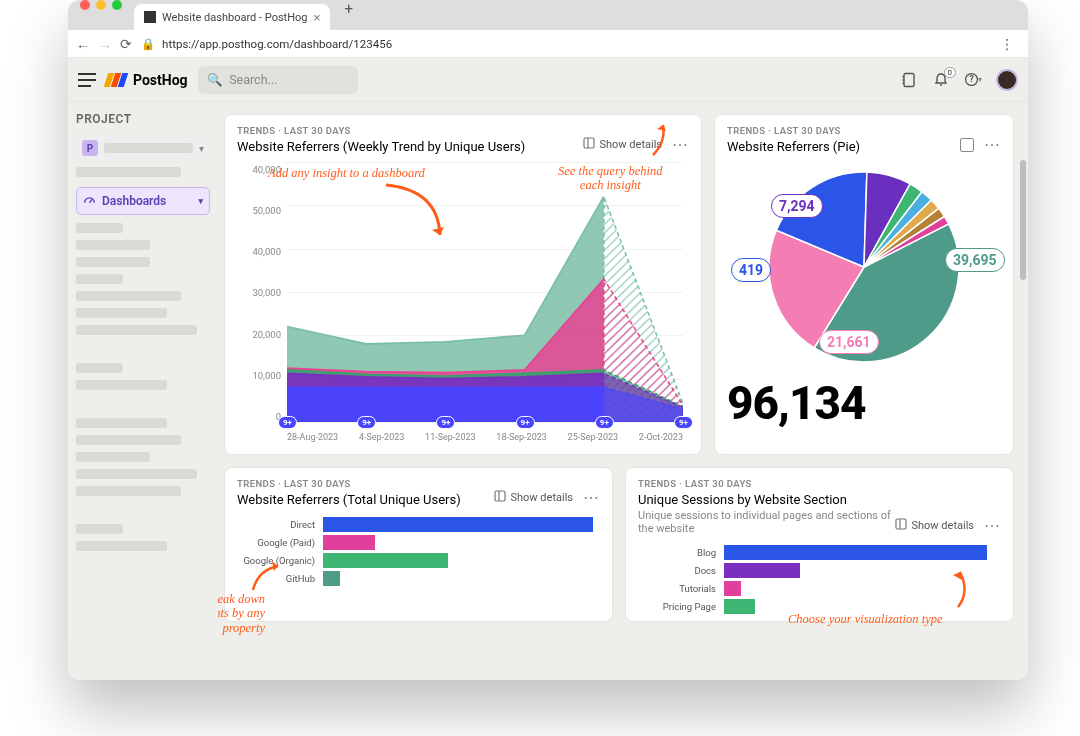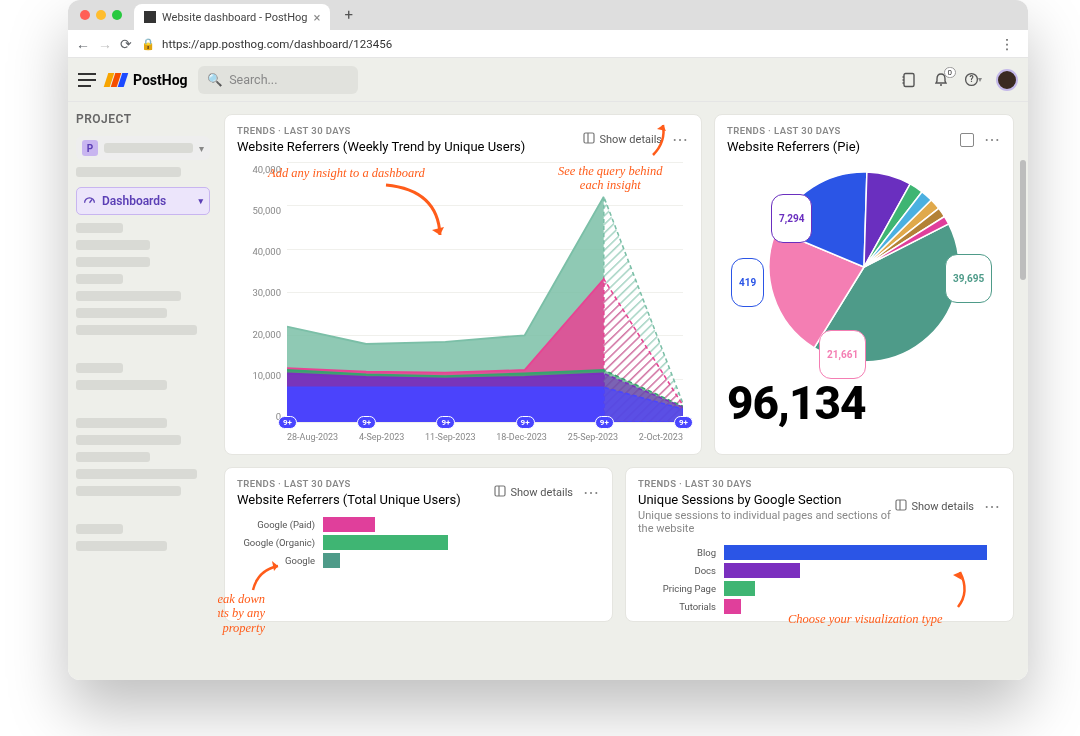--- a/index.html
+++ b/index.html
@@ -2,21 +2,21 @@
 <html><head>
 <meta charset="utf-8">
 <style>
   * { box-sizing: border-box; margin: 0; padding: 0; }
   body { font-family: -apple-system, BlinkMacSystemFont, "Segoe UI", Roboto, sans-serif; background: #fff; width: 1080px; height: 736px; overflow: hidden; }
 
   .shadow-wrap { position: absolute; left: 68px; top: 0; width: 960px; height: 680px; border-radius: 12px; box-shadow: 0 30px 60px rgba(0,0,0,0.25); background: #fff; overflow: hidden; }
 
   
   .chrome { height: 58px; border-bottom: 1px solid #e5e5e5; background: #fff; }
-  .tabbar { display: flex; align-items: center; height: 30px; padding-left: 8px; gap: 6px; background: #dedede; }
+  .tabbar { display: flex; align-items: flex-start; height: 30px; padding-left: 8px; gap: 6px; background: #dedede; }
   .traffic { display: flex; gap: 6px; margin-left: 4px; }
   .dot { width: 10px; height: 10px; border-radius: 50%; }
   .dot.r { background: #ff5f56; } .dot.y { background: #ffbd2e; } .dot.g { background: #27c93f; }
   .tab { display: flex; align-items: center; gap: 6px; background: #fff; border-radius: 8px 8px 0 0; height: 26px; padding: 0 10px; margin-left: 6px; font-size: 11px; color: #444; margin-top: 4px; }
   .tab-favicon { width: 12px; height: 12px; }
   .tab-close { color: #888; font-size: 13px; }
   .tab-plus { color: #555; font-size: 15px; margin-left: 8px; }
   .addrbar { display: flex; align-items: center; height: 28px; padding: 0 8px; gap: 10px; }
   .nav-icons { display: flex; gap: 8px; color: #5f6368; font-size: 14px; }
   .urlbox { flex: 0 0 auto; display: flex; align-items: center; gap: 6px; font-size: 11.5px; color: #333; }
@@ -44,42 +44,42 @@
   .sb-pbadge { width: 16px; height: 16px; background: #c8b5f0; color: #5b3fb5; border-radius: 3px; display: flex; align-items: center; justify-content: center; font-size: 10px; font-weight: 700; }
   .sb-project .ph { flex: 1; height: 10px; background: #d9dad5; border-radius: 3px; }
   .sb-project .chev { color: #888; font-size: 10px; }
   .sb-item-active { display: flex; align-items: center; gap: 6px; border: 1px solid #c8b5f0; background: #ece5fb; color: #5b3fb5; border-radius: 5px; padding: 5px 6px; font-weight: 600; margin: 10px 0 8px; }
   .sb-ph { height: 10px; background: #d9dad5; border-radius: 3px; margin: 7px 0; }
   .sb-ph.w40{width:35%}.sb-ph.w60{width:55%}.sb-ph.w80{width:78%}.sb-ph.w90{width:90%}.sb-ph.w70{width:68%}
 
   .main { flex: 1; overflow: auto; padding: 12px 14px 0 6px; position: relative; }
   .grid { display: grid; grid-template-columns: 1fr 300px; gap: 12px; }
   .card { background: #fff; border: 1px solid #e5e5e0; border-radius: 8px; padding: 10px 12px 12px; }
-  .card-head { display: flex; align-items: center; }
+  .card-head { display: flex; align-items: flex-end; }
   .card-head-left { flex: 1; }
   .crumb { font-size: 9.5px; letter-spacing: 0.4px; color: #888; font-weight: 600; }
   .card-title { font-size: 13px; font-weight: 400; margin-top: 3px; }
   .card-sub { font-size: 11px; color: #888; margin-top: 2px; }
   .card-actions { display: flex; align-items: center; gap: 10px; font-size: 11px; color: #555; }
   .show-details { display: flex; align-items: center; gap: 4px; cursor: pointer; }
   .more { font-size: 16px; color: #888; letter-spacing: 1px; cursor: pointer; }
   .sq-icon { width: 14px; height: 14px; border: 1.5px solid #888; border-radius: 2px; display: inline-block; cursor: pointer; }
 
   
   .area-chart { position: relative; height: 280px; margin-top: 8px; }
   .y-labels { position: absolute; left: 0; top: 0; bottom: 20px; width: 44px; display: flex; flex-direction: column; justify-content: space-between; font-size: 9.5px; color: #888; text-align: right; padding-top: 2px; }
   .plot { position: absolute; left: 50px; right: 6px; top: 0; bottom: 20px; }
   .gridline { position: absolute; left: 0; right: 0; border-top: 1px solid #f0f0ec; }
   .x-labels { position: absolute; left: 50px; right: 6px; bottom: 0; display: flex; justify-content: space-between; font-size: 9px; color: #888; }
   svg.area-svg { position: absolute; left:0; top:0; width:100%; height:100%; }
   .series-badge { position: absolute; background: #4945ff; color: #fff; border: 1.5px solid #fff; font-size: 8px; font-weight: 700; border-radius: 9px; padding: 1px 4px; bottom: -7px; }
 
   
   .pie-box { position: relative; height: 210px; display: flex; align-items: center; justify-content: center; margin-top: 8px; }
-  .pie-label { position: absolute; background: #fff; border: 1.5px solid; border-radius: 12px; padding: 18px 7px; font-size: 10px; font-weight: 700; }
+  .pie-label { position: absolute; background: #fff; border: 1.5px solid; border-radius: 12px; padding: 3px 7px; font-size: 14px; font-weight: 700; }
   .big-number { font-size: 46px; font-weight: 800; margin-top: 4px; letter-spacing: -1px; }
 
   
   .row2 { display: grid; grid-template-columns: 1fr 1fr; gap: 12px; margin-top: 12px; }
   .hbar-chart { margin-top: 10px; }
   .hbar-row { display: flex; align-items: center; margin: 3px 0; font-size: 9.5px; color: #555; }
   .hbar-label { width: 86px; text-align: right; padding-right: 8px; }
   .hbar-track { flex: 1; height: 15px; position: relative; }
   .hbar-fill { position: absolute; left: 0; top: 0; bottom: 0; }
 
@@ -283,21 +283,21 @@
                 <div class="series-badge" style="left: calc(20% - 9px);">9+</div>
                 <div class="series-badge" style="left: calc(40% - 9px);">9+</div>
                 <div class="series-badge" style="left: calc(60% - 9px);">9+</div>
                 <div class="series-badge" style="left: calc(80% - 9px);">9+</div>
                 <div class="series-badge" style="left: calc(100% - 9px);">9+</div>
               </div>
             <div class="x-labels" id="area-xlabels">
                 <div>28-Aug-2023</div>
                 <div>4-Sep-2023</div>
                 <div>11-Sep-2023</div>
-                <div>18-Dec-2023</div>
+                <div>18-Sep-2023</div>
                 <div>25-Sep-2023</div>
                 <div>2-Oct-2023</div>
               </div>
           </div>
         </div>
 
         <div class="card">
           <div class="card-head">
             <div class="card-head-left">
               <div class="crumb">TRENDS · LAST 30 DAYS</div>
@@ -313,21 +313,21 @@
                 <path d="M 130 105 L 214.64561979789494 61.87090252474306 A 95 95 0 0 1 80.15249572024528 185.8716657246519 Z" fill="#4e9b89" stroke="#fff" stroke-width="1.5"></path>
                 <path d="M 130 105 L 80.15249572024528 185.8716657246519 A 95 95 0 0 1 42.40007133535529 68.24061347153413 Z" fill="#f47eb3" stroke="#fff" stroke-width="1.5"></path>
                 <path d="M 130 105 L 42.40007133535529 68.24061347153413 A 95 95 0 0 1 132.88335905606513 10.04376671037437 Z" fill="#2b55e6" stroke="#fff" stroke-width="1.5"></path>
                 <path d="M 130 105 L 132.88335905606513 10.04376671037437 A 95 95 0 0 1 176.1346716180635 21.95427720410011 Z" fill="#6a2fbf" stroke="#fff" stroke-width="1.5"></path>
                 <path d="M 130 105 L 176.1346716180635 21.95427720410011 A 95 95 0 0 1 188.05125623092317 29.799922539855714 Z" fill="#3fb573" stroke="#fff" stroke-width="1.5"></path>
                 <path d="M 130 105 L 188.05125623092317 29.799922539855714 A 95 95 0 0 1 197.35797728251367 38.00818784054002 Z" fill="#4bb0e0" stroke="#fff" stroke-width="1.5"></path>
                 <path d="M 130 105 L 197.35797728251367 38.00818784054002 A 95 95 0 0 1 204.75550019155025 46.37734916338967 Z" fill="#e0a94b" stroke="#fff" stroke-width="1.5"></path>
                 <path d="M 130 105 L 204.75550019155025 46.37734916338967 A 95 95 0 0 1 210.46634695881949 54.50082171853805 Z" fill="#b38236" stroke="#fff" stroke-width="1.5"></path>
                 <path d="M 130 105 L 210.46634695881949 54.50082171853805 A 95 95 0 0 1 214.64561979789488 61.87090252474296 Z" fill="#e03f9b" stroke="#fff" stroke-width="1.5"></path>
               </svg>
-              <div class="pie-label" style="border-color: rgb(78, 155, 137); color: rgb(78, 155, 137); top: 92px; left: 218px;">39,695</div>
+              <div class="pie-label" style="border-color: rgb(78, 155, 137); color: rgb(78, 155, 137); top: 86px; left: 218px;">39,695</div>
               <div class="pie-label" style="border-color: rgb(244, 126, 179); color: rgb(244, 126, 179); top: 168px; left: 92px;">21,661</div>
               <div class="pie-label" style="border-color: rgb(43, 85, 230); color: rgb(43, 85, 230); top: 96px; left: 4px;">419</div>
               <div class="pie-label" style="border-color: rgb(106, 47, 191); color: rgb(106, 47, 191); top: 32px; left: 44px;">7,294</div>
             </div>
           <div class="big-number">96,134</div>
         </div>
       </div>
 
       <div class="row2">
         <div class="card" style="padding-bottom:4px">
@@ -342,45 +342,51 @@
                       <rect x="1" y="1" width="10" height="10" rx="1.5" fill="none" stroke="#777" stroke-width="1.2"></rect>
                       <line x1="5" y1="1" x2="5" y2="11" stroke="#777" stroke-width="1.2"></line>
                     </svg></span>
                 <span>Show details</span>
               </span>
               <span class="more">⋯</span>
             </div>
           </div>
           <div class="hbar-chart" id="bar1">
               <div class="hbar-row">
+                <div class="hbar-label">Direct</div>
+                <div class="hbar-track">
+                  <div class="hbar-fill" style="background: rgb(43, 85, 230); width: 97.5%;"></div>
+                </div>
+              </div>
+              <div class="hbar-row">
                 <div class="hbar-label">Google (Paid)</div>
                 <div class="hbar-track">
                   <div class="hbar-fill" style="background: rgb(224, 63, 155); width: 18.75%;"></div>
                 </div>
               </div>
               <div class="hbar-row">
                 <div class="hbar-label">Google (Organic)</div>
                 <div class="hbar-track">
                   <div class="hbar-fill" style="background: rgb(63, 181, 115); width: 45%;"></div>
                 </div>
               </div>
               <div class="hbar-row">
-                <div class="hbar-label">Google</div>
+                <div class="hbar-label">GitHub</div>
                 <div class="hbar-track">
                   <div class="hbar-fill" style="background: rgb(78, 155, 137); width: 6.25%;"></div>
                 </div>
               </div>
             </div>
         </div>
 
         <div class="card" style="padding-bottom:4px">
           <div class="card-head">
             <div class="card-head-left">
               <div class="crumb">TRENDS · LAST 30 DAYS</div>
-              <div class="card-title">Unique Sessions by Google Section</div>
+              <div class="card-title">Unique Sessions by Website Section</div>
               <div class="card-sub">Unique sessions to individual pages and sections of the website</div>
             </div>
             <div class="card-actions">
               <span class="show-details">
                 <span><svg width="12" height="12" viewBox="0 0 12 12">
                       <rect x="1" y="1" width="10" height="10" rx="1.5" fill="none" stroke="#777" stroke-width="1.2"></rect>
                       <line x1="5" y1="1" x2="5" y2="11" stroke="#777" stroke-width="1.2"></line>
                     </svg></span>
                 <span>Show details</span>
               </span>
@@ -394,29 +400,29 @@
                   <div class="hbar-fill" style="background: rgb(43, 85, 230); width: 95%;"></div>
                 </div>
               </div>
               <div class="hbar-row">
                 <div class="hbar-label">Docs</div>
                 <div class="hbar-track">
                   <div class="hbar-fill" style="background: rgb(123, 47, 191); width: 27.5%;"></div>
                 </div>
               </div>
               <div class="hbar-row">
+                <div class="hbar-label">Tutorials</div>
+                <div class="hbar-track">
+                  <div class="hbar-fill" style="background: rgb(224, 63, 155); width: 6.25%;"></div>
+                </div>
+              </div>
+              <div class="hbar-row">
                 <div class="hbar-label">Pricing Page</div>
                 <div class="hbar-track">
                   <div class="hbar-fill" style="background: rgb(63, 181, 115); width: 11.25%;"></div>
-                </div>
-              </div>
-              <div class="hbar-row">
-                <div class="hbar-label">Tutorials</div>
-                <div class="hbar-track">
-                  <div class="hbar-fill" style="background: rgb(224, 63, 155); width: 6.25%;"></div>
                 </div>
               </div>
             </div>
         </div>
       </div>
 
       <div class="anno" style="left:50px;top:64px">Add any insight to a dashboard</div>
       <svg class="anno-arrow" style="left:160px;top:78px" width="80" height="70">
           <path d="M8 5 Q 60 10 62 55" fill="none" stroke="#ff5c1a" stroke-width="3"></path>
           <path d="M62 55 l-8 -5 l12 -3 z" fill="#ff5c1a"></path>

